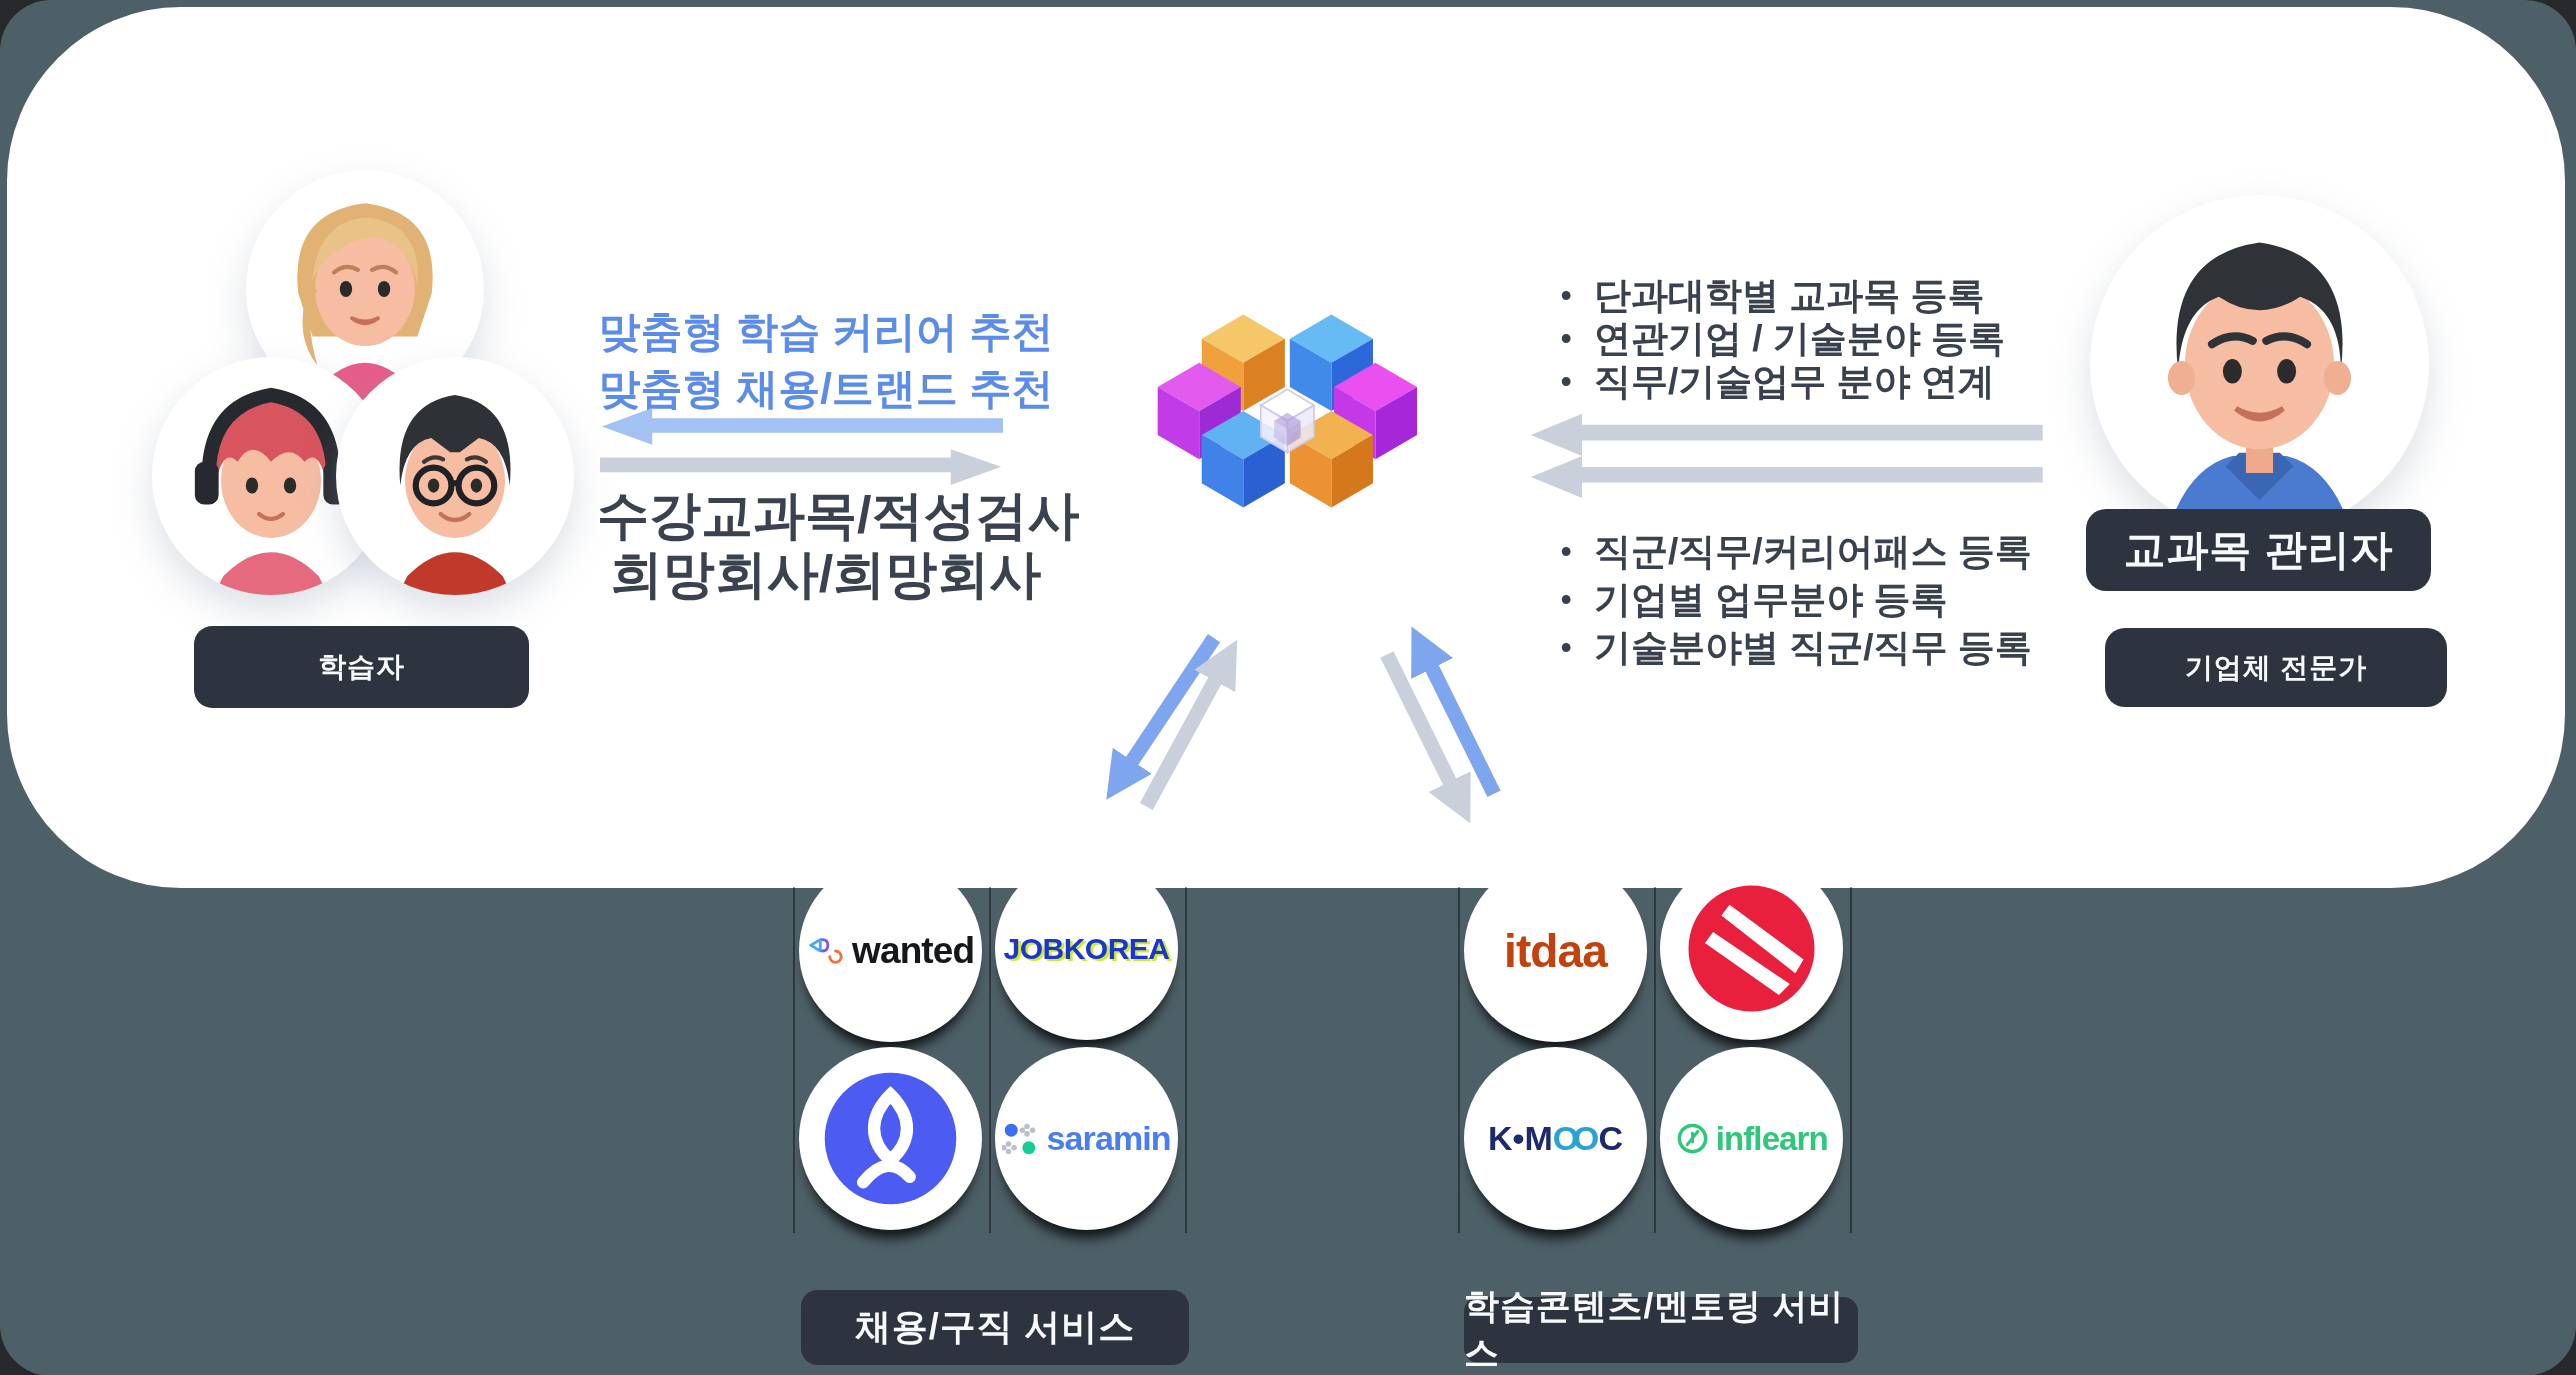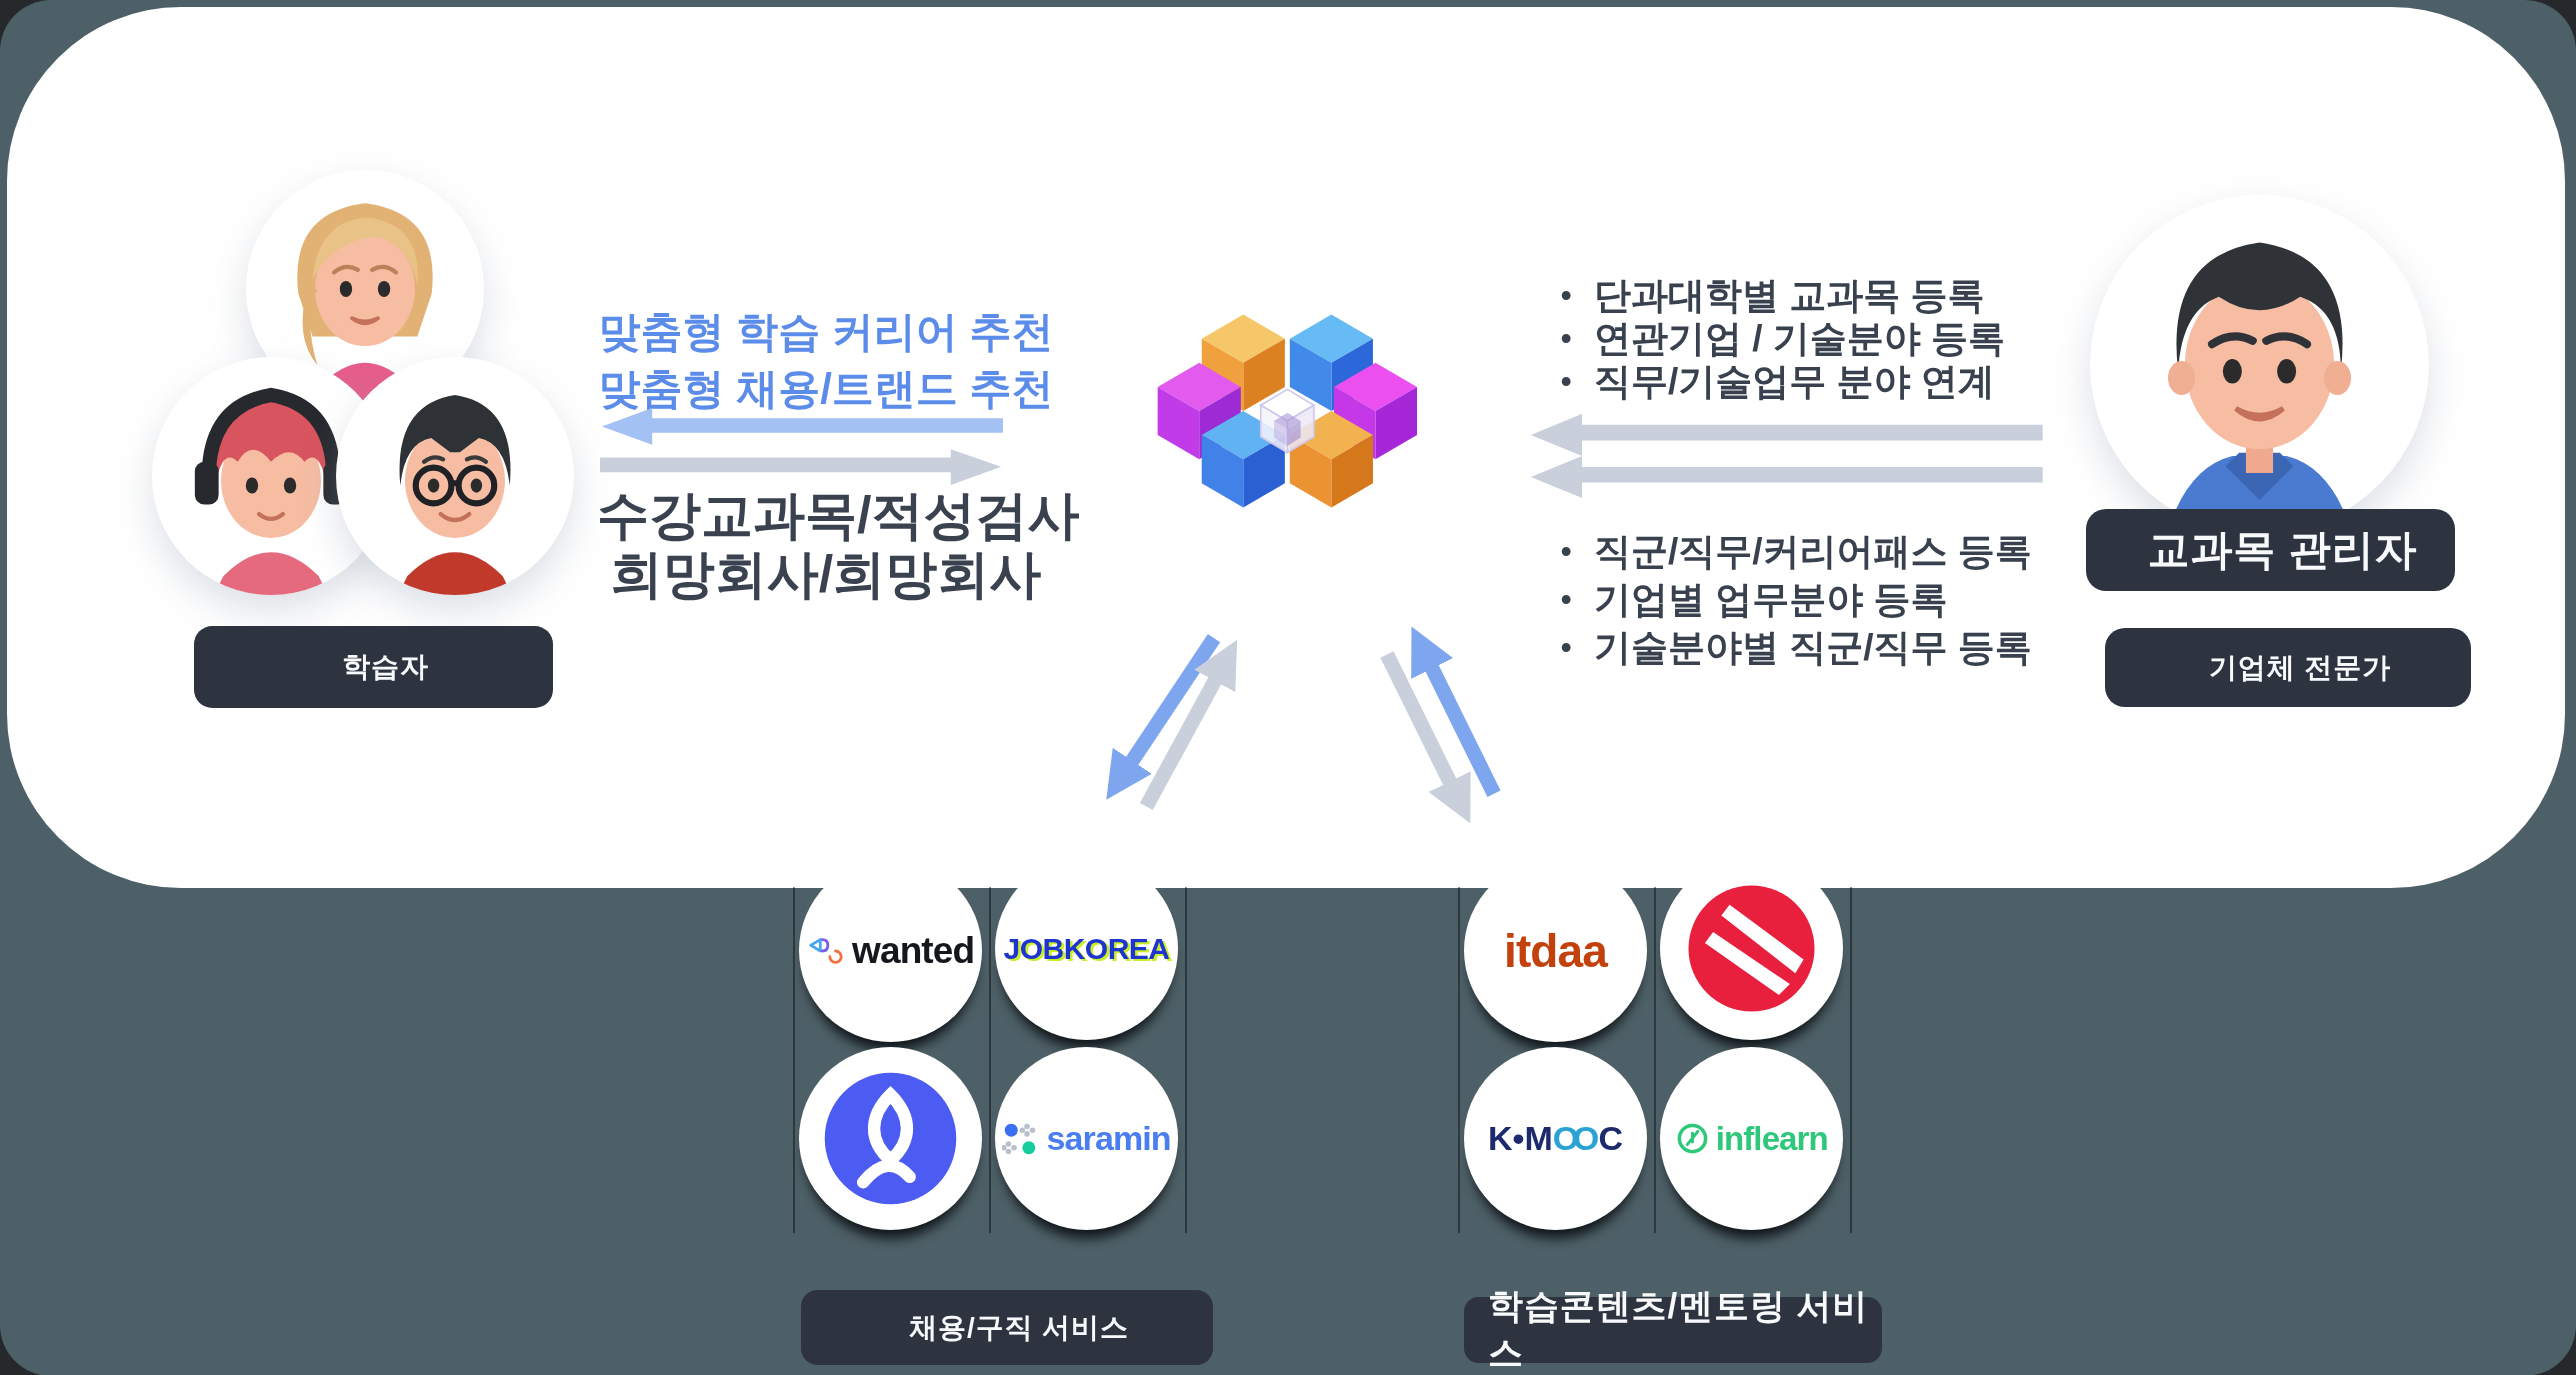--- a/index.html
+++ b/index.html
@@ -2,21 +2,21 @@
 <html style="font-size:14.7px"><head>
 <meta charset="utf-8">
 <style>
   html,body{margin:0;padding:0;background:#26282c;}
   .stage{position:relative;width:2576px;height:1376px;background:#4E6067;border-radius:51px;overflow:hidden;
          font-family:"Liberation Sans",sans-serif;}
   .panel{position:absolute;left:7.3px;top:7.3px;width:2558px;height:881px;background:#ffffff;border-radius:174px;}
 
   
   .dark-label{position:absolute;background:#2D3440;color:#F8F9FB;font-weight:700;
-              display:flex;align-items:center;justify-content:center;border-radius:18.3px;letter-spacing:0.9px;padding-left:24px;}
+              display:flex;align-items:center;justify-content:center;border-radius:18.3px;letter-spacing:0.9px;}
 
   
   .avatar-circle{position:absolute;border-radius:50%;background:#ffffff;
                  box-shadow:0 16.5px 38px rgba(140,152,172,0.30);overflow:hidden;}
   .avatar-circle svg{width:100%;height:100%;display:block;}
 
   
   .flow-text{position:absolute;text-align:center;font-weight:700;}
   .flow-text div{white-space:nowrap;}
   .blue-lines{left:597px;top:303px;width:458px;font-size:42px;line-height:57px;color:#5C8CE9;}
@@ -259,21 +259,21 @@
         <circle cx="7" cy="26" r="3"></circle>
           <circle cx="13" cy="30" r="3"></circle>
           <circle cx="7" cy="34" r="3"></circle>
           <circle cx="2" cy="30" r="3"></circle>
       </g>
       <circle cx="29" cy="30" r="7" fill="#14CD9B"></circle>
     </svg>
     <span class="saramin-text">saramin</span>
   </div>
 
-  <div class="dark-label group-label" style="left:801px;top:1290px;width:388px;height:75px;font-size:28px;">
+  <div class="dark-label group-label" style="left:801px;top:1290px;width:388px;height:75px;font-size:36px;">
     <span>채용/구직 서비스</span>
   </div>
 
   <div class="tile-divider" style="left:1458px;top:887px;height:346px;"></div>
   <div class="tile-divider" style="left:1654px;top:887px;height:346px;"></div>
   <div class="tile-divider" style="left:1850px;top:887px;height:346px;"></div>
 
   <div class="logo-circle" style="left:1464px;top:859px;">
     <span class="itdaa-text">itdaa</span>
   </div>

